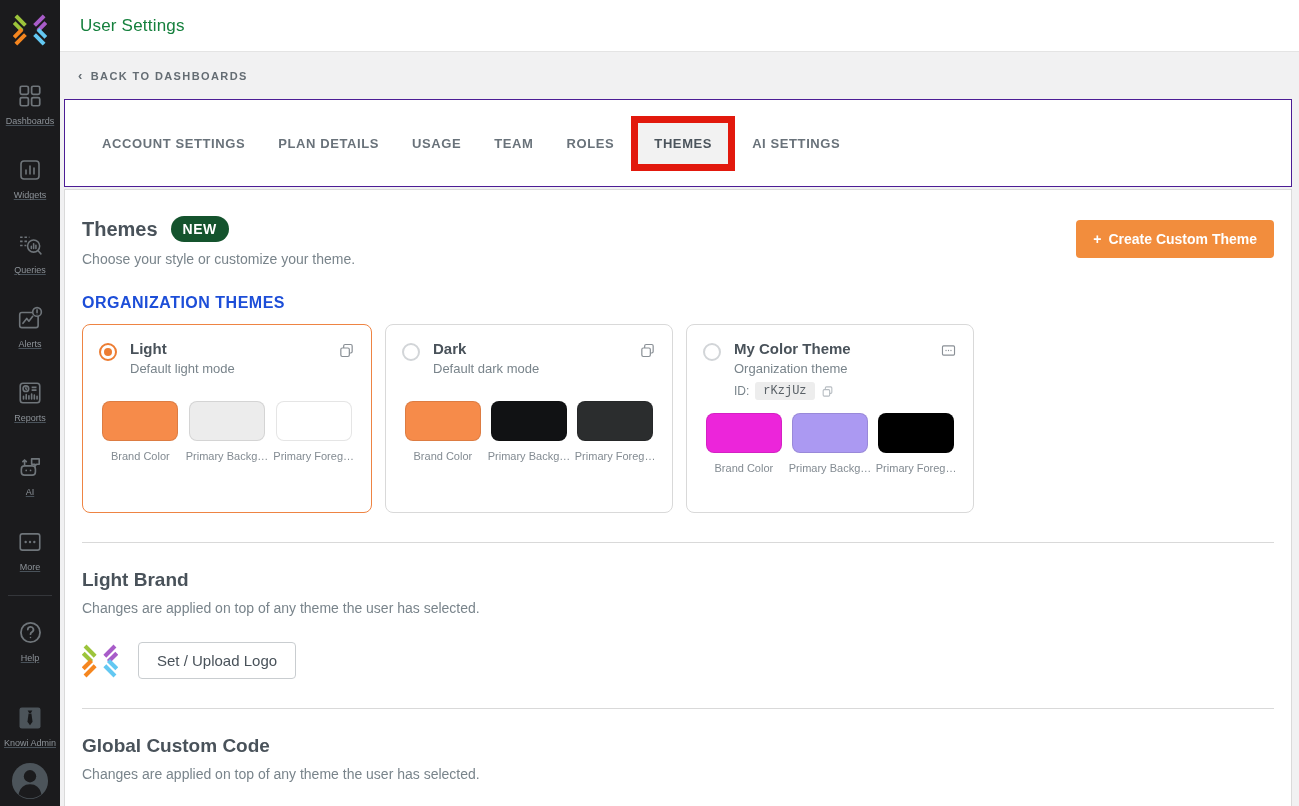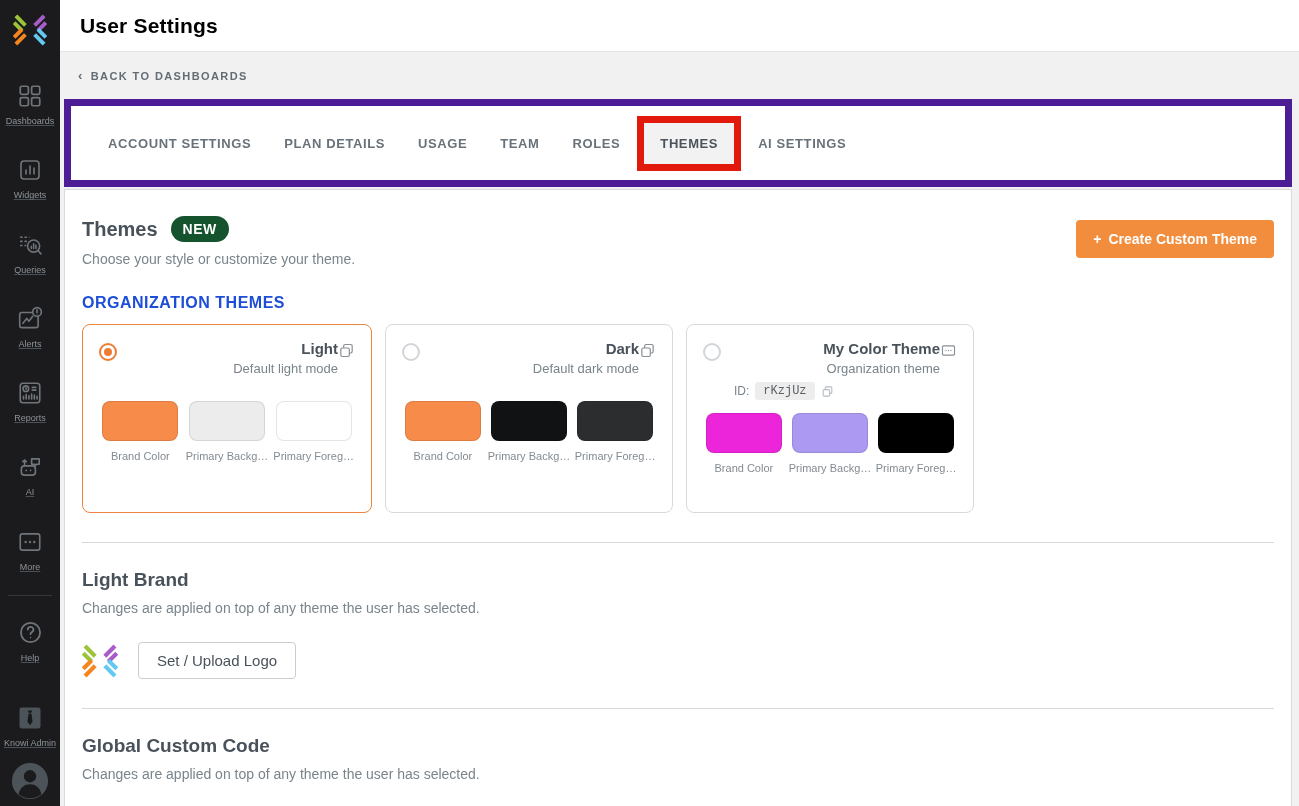--- a/index.html
+++ b/index.html
@@ -27,29 +27,29 @@
   }
   .nav-divider { width: 44px; border-top: 1px solid #34363a; margin: 2px 0 14px 0; }
   .sidebar-spacer { flex: 1; }
   .sidebar-bottom { display: flex; flex-direction: column; align-items: center; margin-bottom: 2px; justify-content: space-between; }
   
   .main { flex: 1; display: flex; flex-direction: column; height: 806px; }
   .top-header {
     height: 52px; background: #ffffff; border-bottom: 1px solid #e4e4e4;
     display: flex; align-items: center; padding-left: 20px; flex-shrink: 0;
   }
-  .page-title { font-size: 21px; font-weight: bold; color: #000000; letter-spacing: 0.2px; }
+  .page-title { font-size: 17px; font-weight: normal; color: #15803d; letter-spacing: 0.2px; }
   .back-band { height: 47px; display: flex; align-items: center; padding-left: 18px; flex-shrink: 0; }
   .back-link {
     font-size: 11px; font-weight: bold; letter-spacing: 1.4px; color: #646c73;
     cursor: pointer; display: flex; align-items: center; gap: 7px; text-decoration: none;
   }
   .back-chevron { font-size: 13px; font-weight: bold; }
   .tabs-card {
-    margin: 0 7px 0 4px; height: 88px; background: #fff; border: 7px solid #4c1d95;
+    margin: 0 7px 0 4px; height: 88px; background: #fff; border: 1px solid #4c1d95;
     display: flex; align-items: center; padding-left: 37px; flex-shrink: 0;
   }
   .tab {
     font-size: 13px; font-weight: bold; letter-spacing: 0.6px; color: #69727a;
     margin-right: 33px; cursor: pointer; white-space: nowrap;
   }
   .tab.active {
     color: #4b545c; background: #f2f2f2; padding: 13px 16px; margin-left: -9px; margin-right: 24px;
     position: relative;
   }
@@ -71,21 +71,21 @@
     display: flex; align-items: center; gap: 7px; margin-top: 4px;
   }
   .subtitle { font-size: 14px; color: #79848b; margin-top: 9px; }
   .section-label { font-size: 16px; font-weight: bold; letter-spacing: 0.5px; color: #1d4ed8; margin-top: 27px; }
   .cards-row { display: flex; gap: 13px; margin-top: 12px; }
   .theme-card {
     width: 288px; height: 189px; border: 1px solid #d9d9d9; border-radius: 8px;
     padding: 15px 16px; background: #fff; cursor: pointer;
   }
   .theme-card.selected { width: 290px; border: 1.5px solid #ee8443; }
-  .card-head { display: flex; align-items: flex-start; text-align: right; }
+  .card-head { display: flex; align-items: flex-start; }
   .radio {
     width: 18px; height: 18px; border-radius: 50%; border: 2px solid #d2d5d8;
     margin-right: 13px; margin-top: 3px; flex-shrink: 0; position: relative; cursor: pointer;
     background: #fff;
   }
   .radio.checked { border-color: #ed7d33; }
   .radio.checked::after {
     content: ""; position: absolute; inset: 3px; border-radius: 50%; background: #ed7d33;
   }
   .card-titles { flex: 1; }

